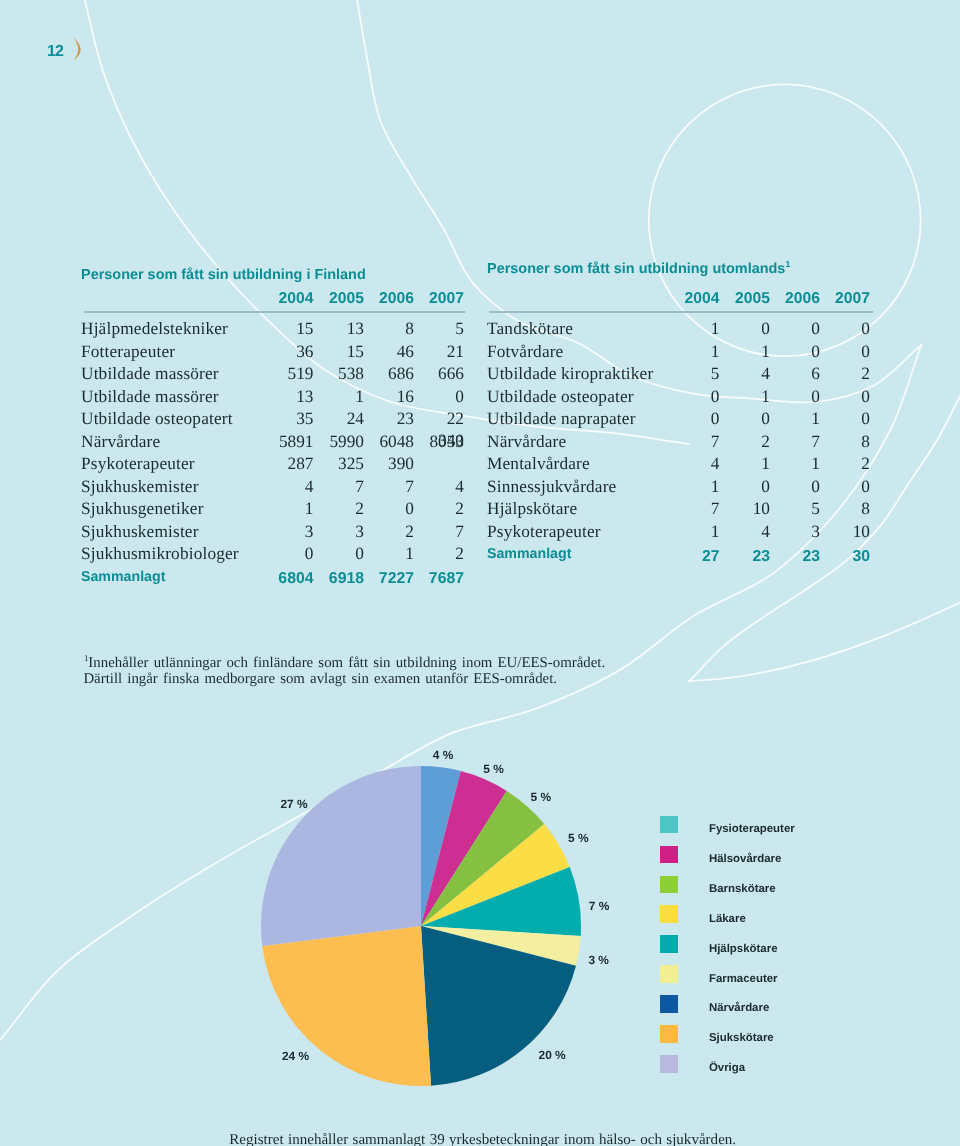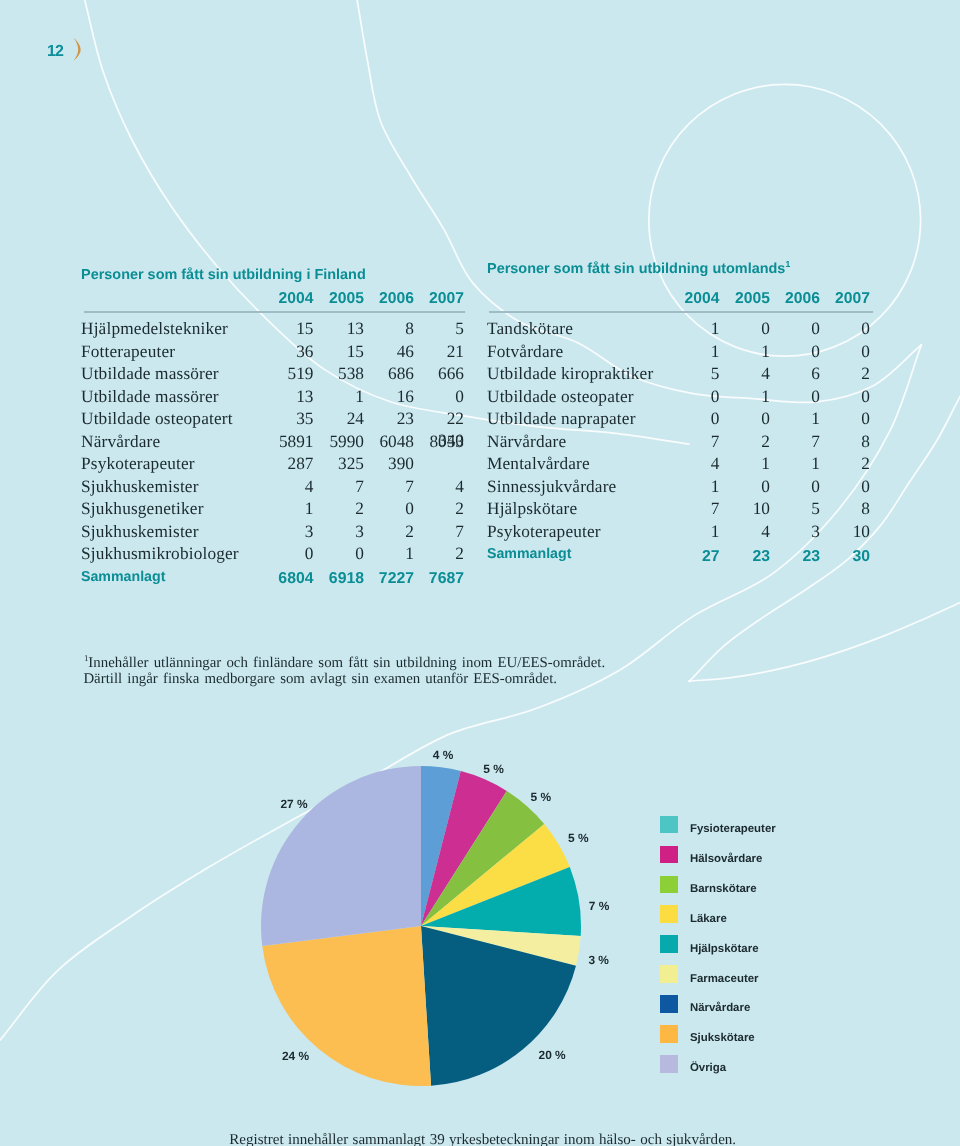--- a/index.html
+++ b/index.html
@@ -25,21 +25,21 @@
                font-size:14.2px;color:#0b8d94;white-space:nowrap;line-height:1;}
   .tbl .tval{position:absolute;font-family:"Liberation Sans",sans-serif;font-weight:700;
              font-size:15.8px;color:#0b8d94;text-align:right;line-height:1;}
   .sup{font-size:0.60em;vertical-align:super;}
   .caption .l2{margin-left:-0.5px;}
   .caption{position:absolute;font-size:14.85px;color:#1b2a2e;line-height:16.4px;word-spacing:1.45px;}
   .figcap{position:absolute;font-size:15.05px;color:#1b2a2e;line-height:17px;word-spacing:0.62px;}
   .legend{position:absolute;}
   .legend .sw{position:absolute;width:17.9px;height:17.9px;}
   .legend .lb{position:absolute;font-family:"Liberation Sans",sans-serif;font-weight:700;
-              font-size:11.45px;color:#1b2a2e;white-space:nowrap;line-height:1;}
+              font-size:11.45px;color:#1b2a2e;white-space:nowrap;line-height:1;margin-left:19px;}
   .pielbl{position:absolute;font-family:"Liberation Sans",sans-serif;font-weight:700;
           font-size:11.95px;color:#1b2a2e;white-space:nowrap;line-height:1;}
   svg.pie{position:absolute;}
 </style>
 </head>
 <body>
 
 <div class="page">
   <svg class="bg" viewBox="0 0 960 1146">
    <defs>

